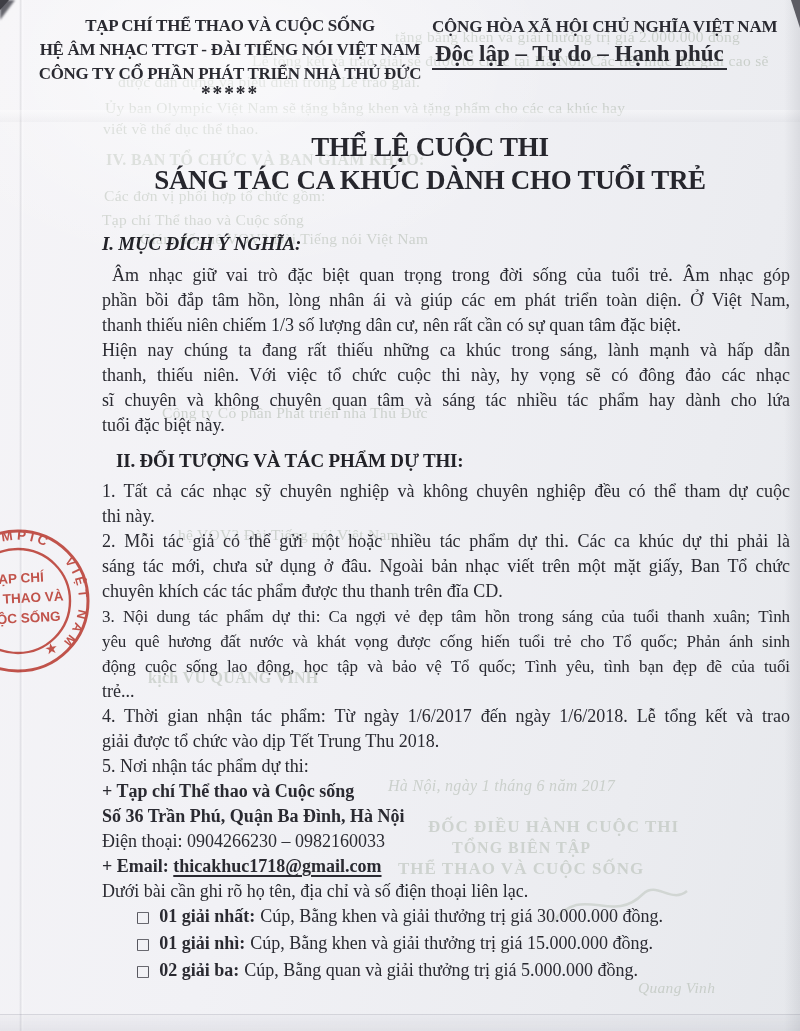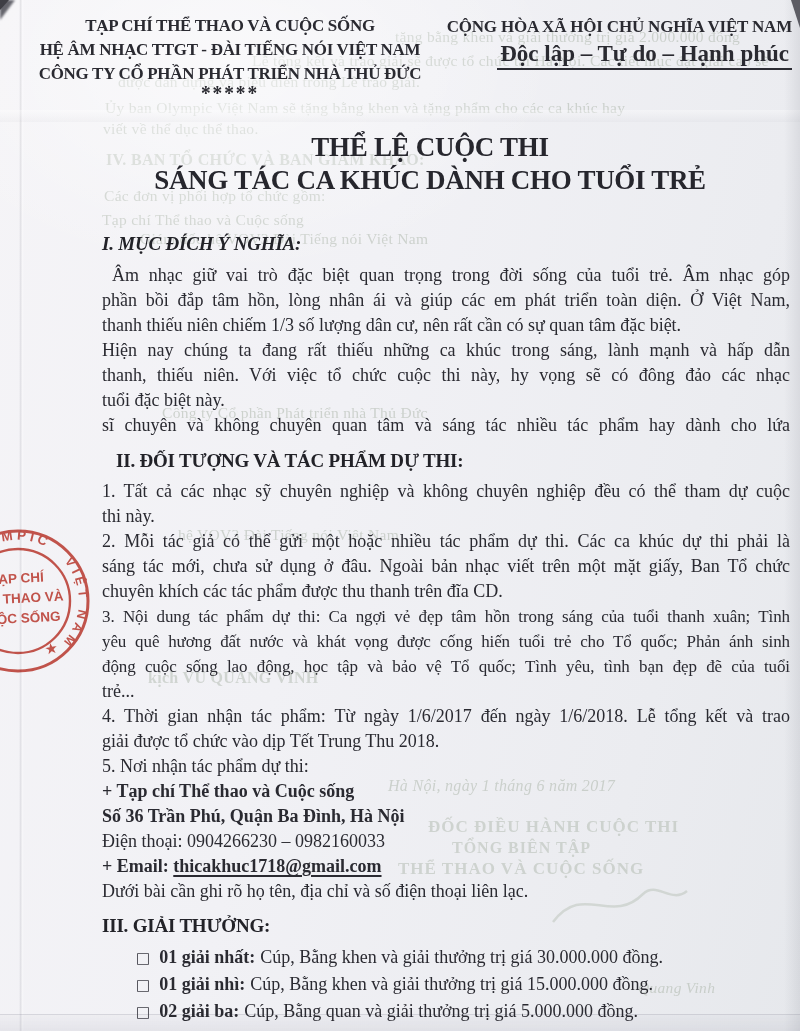--- a/index.html
+++ b/index.html
@@ -18,21 +18,21 @@
   .edge-bottom{position:absolute;left:0;bottom:0;width:100%;height:16px;border-top:1px solid rgba(120,120,138,.14);
     background:linear-gradient(to bottom,rgba(130,130,148,.04),rgba(130,130,148,.12));}
   .corner-tl{position:absolute;left:0;top:0;width:0;height:0;border-top:20px solid #65656d;border-right:15px solid transparent;filter:blur(1px);}
   .corner-tl2{position:absolute;left:0;top:0;width:0;height:0;border-top:10px solid #3e3e45;border-right:9px solid transparent;}
   .corner-tr{position:absolute;right:0;top:0;width:9px;height:28px;background:#5c5c64;clip-path:polygon(100% 0,0 0,100% 100%);filter:blur(.6px);}
 
   
   .hdr-left{position:absolute;left:28px;top:13px;width:404px;text-align:center;
     font-weight:700;font-size:17.5px;line-height:24px;letter-spacing:-.3px;transform:scaleX(.97);transform-origin:center;}
   .hdr-left .stars{font-size:20px;line-height:16px;letter-spacing:2px;}
-  .hdr-right{position:absolute;left:432px;top:15px;width:360px;text-align:right;font-weight:700;}
+  .hdr-right{position:absolute;left:432px;top:15px;width:360px;text-align:left;font-weight:700;}
   .hdr-right .l1{font-size:17px;line-height:23px;letter-spacing:-.2px;}
   .hdr-right .l2{display:inline-block;font-size:23px;margin-top:3px;padding:0 3px 1px;border-bottom:2px solid #2c2c33;}
 
   
   .title{position:absolute;left:60px;top:131px;width:740px;text-align:center;font-weight:700;
     font-size:27px;line-height:33px;letter-spacing:-.3px;color:#26262d;}
 
   
   .doc-body{position:absolute;left:102px;top:231px;width:688px;font-size:18px;line-height:25px;}
   .h{font-weight:700;font-size:19px;letter-spacing:-.2px;color:#222228;}
@@ -114,22 +114,22 @@
 
     <div class="h h1">I. MỤC ĐÍCH Ý NGHĨA:</div>
     <div>
       <div class="line stretch indent">Âm nhạc giữ vai trò đặc biệt quan trọng trong đời sống của tuổi trẻ. Âm nhạc góp</div>
       <div class="line stretch">phần bồi đắp tâm hồn, lòng nhân ái và giúp các em phát triển toàn diện. Ở Việt Nam,</div>
       <div class="line">thanh thiếu niên chiếm 1/3 số lượng dân cư, nên rất cần có sự quan tâm đặc biệt.</div>
     </div>
     <div>
       <div class="line stretch">Hiện nay chúng ta đang rất thiếu những ca khúc trong sáng, lành mạnh và hấp dẫn</div>
       <div class="line stretch">thanh, thiếu niên. Với việc tổ chức cuộc thi này, hy vọng sẽ có đông đảo các nhạc</div>
+      <div class="line stretch">sĩ chuyên và không chuyên quan tâm và sáng tác nhiều tác phẩm hay dành cho lứa</div>
       <div class="line">tuổi đặc biệt này.</div>
-      <div class="line stretch">sĩ chuyên và không chuyên quan tâm và sáng tác nhiều tác phẩm hay dành cho lứa</div>
     </div>
 
     <div class="h h2">II. ĐỐI TƯỢNG VÀ TÁC PHẨM DỰ THI:</div>
     <div>
       <div class="line stretch">1. Tất cả các nhạc sỹ chuyên nghiệp và không chuyên nghiệp đều có thể tham dự cuộc</div>
       <div class="line">thi này.</div>
     </div>
     <div>
       <div class="line stretch">2. Mỗi tác giả có thể gửi một hoặc nhiều tác phẩm dự thi. Các ca khúc dự thi phải là</div>
       <div class="line stretch">sáng tác mới, chưa sử dụng ở đâu. Ngoài bản nhạc viết trên một mặt giấy, Ban Tổ chức</div>
@@ -145,21 +145,20 @@
       <div class="line stretch">4. Thời gian nhận tác phẩm: Từ ngày 1/6/2017 đến ngày 1/6/2018. Lễ tổng kết và trao</div>
       <div class="line">giải được tổ chức vào dịp Tết Trung Thu 2018.</div>
     </div>
     <div class="line">5. Nơi nhận tác phẩm dự thi:</div>
     <div class="line b">+ Tạp chí Thể thao và Cuộc sống</div>
     <div class="line b">Số 36 Trần Phú, Quận Ba Đình, Hà Nội</div>
     <div class="line">Điện thoại: 0904266230 – 0982160033</div>
     <div class="line b"><span>+ Email: </span><span class="email">thicakhuc1718@gmail.com</span></div>
     <div class="line">Dưới bài cần ghi rõ họ tên, địa chỉ và số điện thoại liên lạc.</div>
 
-    <div class="h h3">III. GIẢI THƯỞNG:</div>
     <div class="line prize"><span class="bullet">□</span><span class="lbl">01 giải nhất:</span><span>Cúp, Bằng khen và giải thưởng trị giá 30.000.000 đồng.</span></div>
     <div class="line prize"><span class="bullet">□</span><span class="lbl">01 giải nhì:</span><span>Cúp, Bằng khen và giải thưởng trị giá 15.000.000 đồng.</span></div>
     <div class="line prize"><span class="bullet">□</span><span class="lbl">02 giải ba:</span><span>Cúp, Bằng quan và giải thưởng trị giá 5.000.000 đồng.</span></div>
   </div>
 
   <svg class="stamp" viewBox="0 0 150 150">
     <circle cx="75" cy="75" r="70" fill="none" stroke="#c5453a" stroke-width="3"></circle>
     <circle cx="75" cy="75" r="52" fill="none" stroke="#c5453a" stroke-width="2.4"></circle>
     <defs>
       <path id="arcTop" d="M 14.9,64.4 A 61,61 0 0 1 135.1,64.4"></path>

